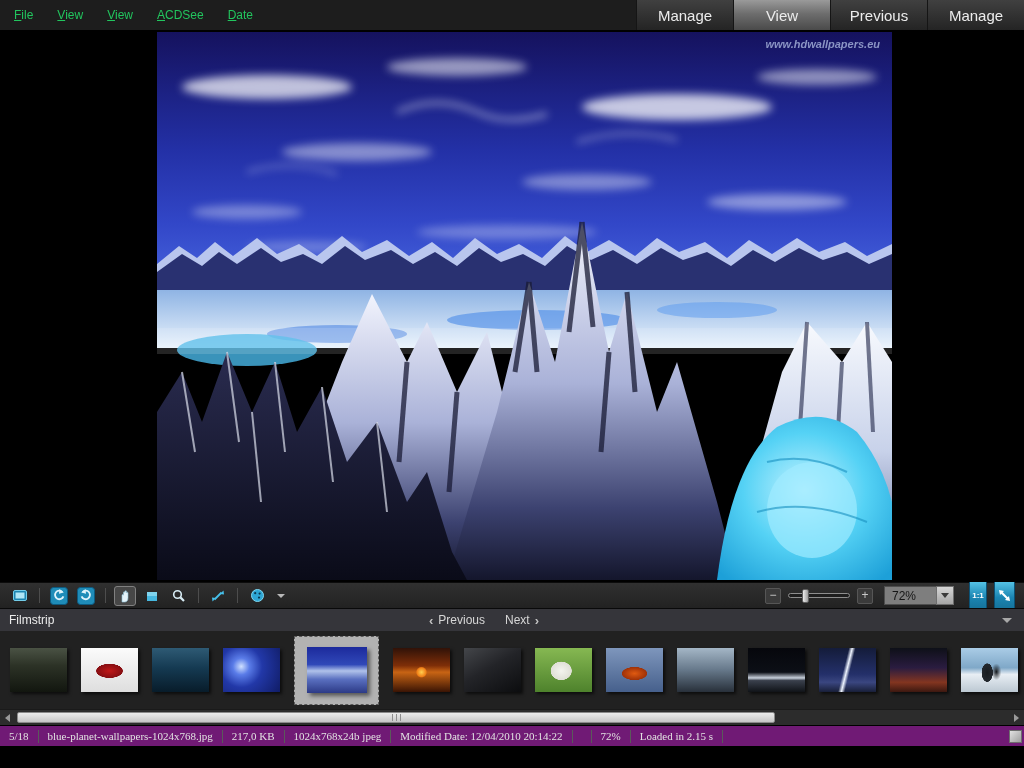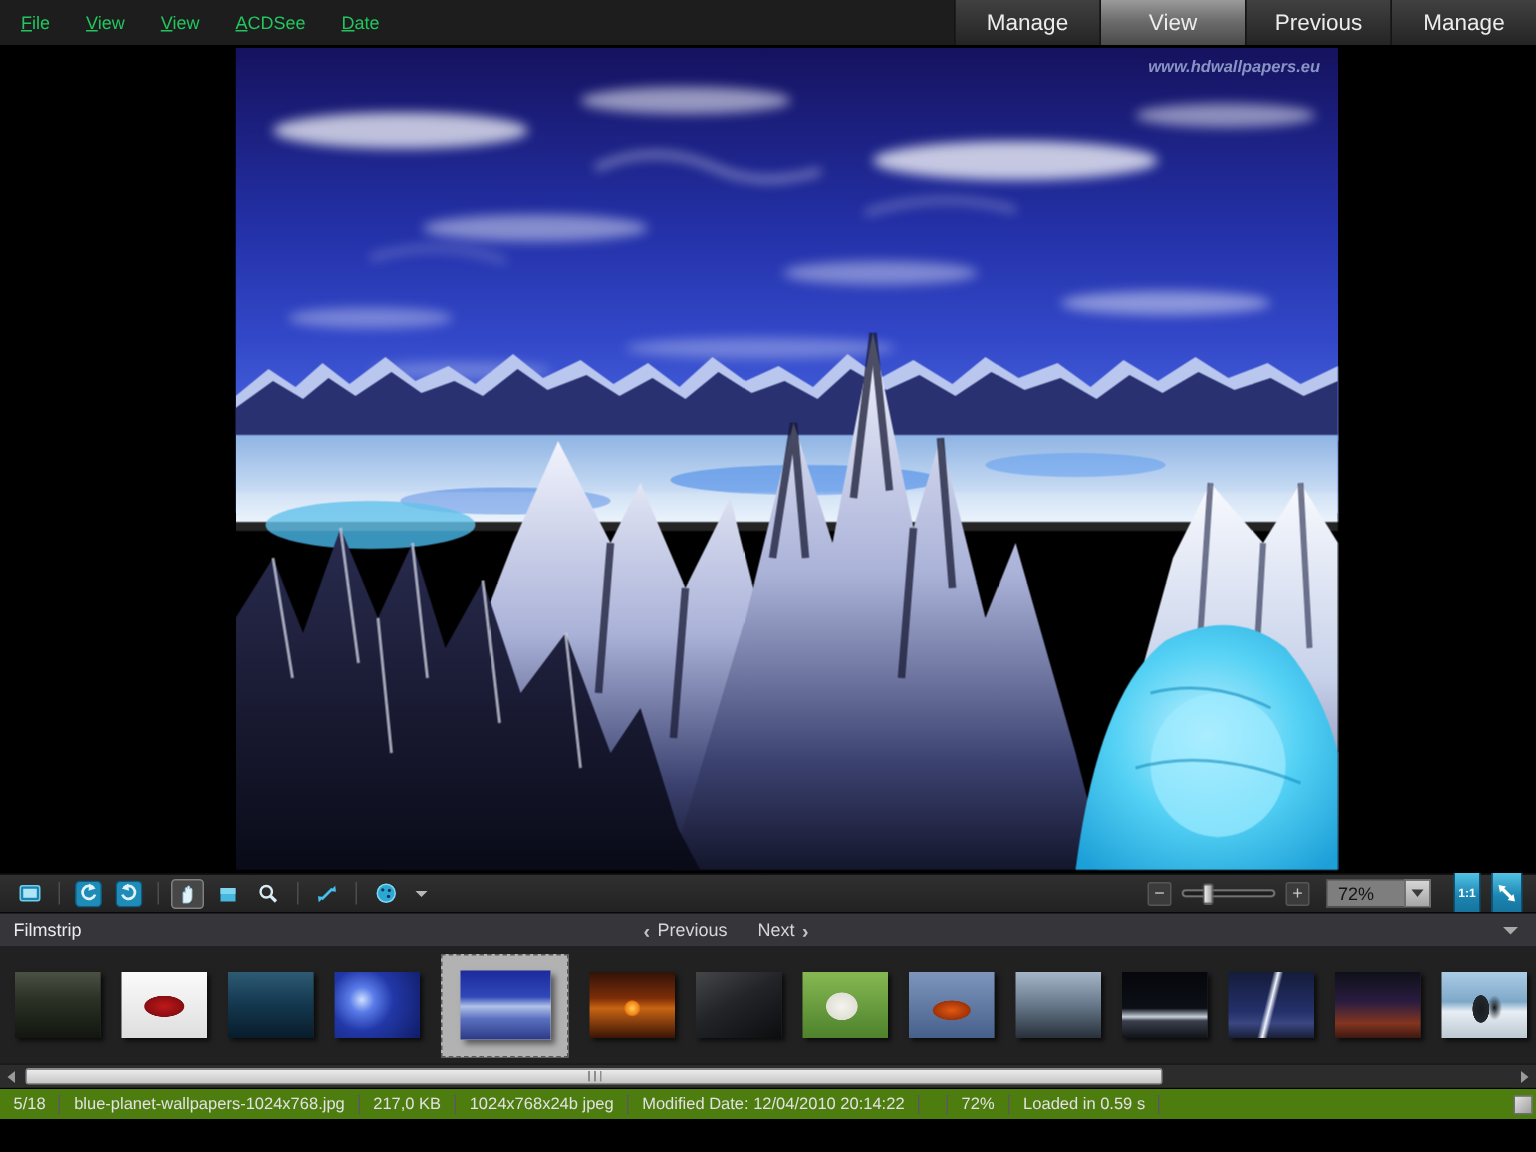--- a/index.html
+++ b/index.html
@@ -74,21 +74,21 @@
   .fs-scroll { height:16px; background:#2c2c2c; border-top:1px solid #1a1a1a; position:relative; }
   .scroll-btn { position:absolute; top:1px; width:15px; height:14px; background:#2c2c2c; display:flex; align-items:center; justify-content:center; cursor:default; }
   .scroll-btn.left { left:0; }
   .scroll-btn.right { right:0; }
   .scroll-btn.left::before { content:""; width:0; height:0; border-top:4px solid transparent; border-bottom:4px solid transparent; border-right:5px solid #9a9a9a; }
   .scroll-btn.right::before { content:""; width:0; height:0; border-top:4px solid transparent; border-bottom:4px solid transparent; border-left:5px solid #9a9a9a; }
   .scroll-thumb { position:absolute; left:17px; top:2px; width:758px; height:11px; background:linear-gradient(#ececec,#c6c6c6); border:1px solid #8a8a8a; border-radius:2px; display:flex; align-items:center; justify-content:center; cursor:default; }
   .scroll-grip { width:9px; height:7px; background:repeating-linear-gradient(90deg,#8e8e8e 0 1px,transparent 1px 4px); }
 
   
-  .statusbar { height:21px; background:#4d7c0f; border-top:1px solid #000; display:flex; align-items:center; color:#e2e2e2; font-size:11px; }
+  .statusbar { height:21px; background:#701a75; border-top:1px solid #000; display:flex; align-items:center; color:#e2e2e2; font-size:11px;font-family:Liberation Serif, serif; }
   .seg { padding:0 9px; border-right:1px solid #5a5a5a; height:13px; line-height:13px; white-space:nowrap; }
   .seg.empty { width:16px; }
   .grip { margin-left:auto; margin-right:2px; width:13px; height:13px; background:linear-gradient(135deg,#e2e2e2,#9e9e9e); border:1px solid #6e6e6e; }
 </style>
 </head>
 <body>
 
 <div class="window">
 
 
@@ -366,17 +366,17 @@
   </div>
 
   <div class="statusbar">
     <span class="seg">5/18</span>
     <span class="seg">blue-planet-wallpapers-1024x768.jpg</span>
     <span class="seg">217,0 KB</span>
     <span class="seg">1024x768x24b jpeg</span>
     <span class="seg">Modified Date: 12/04/2010 20:14:22</span>
     <span class="seg empty"></span>
     <span class="seg">72%</span>
-    <span class="seg">Loaded in 0.59 s</span>
+    <span class="seg">Loaded in 2.15 s</span>
     <div class="grip"></div>
   </div>
 
 </div>
 
 </body></html>

